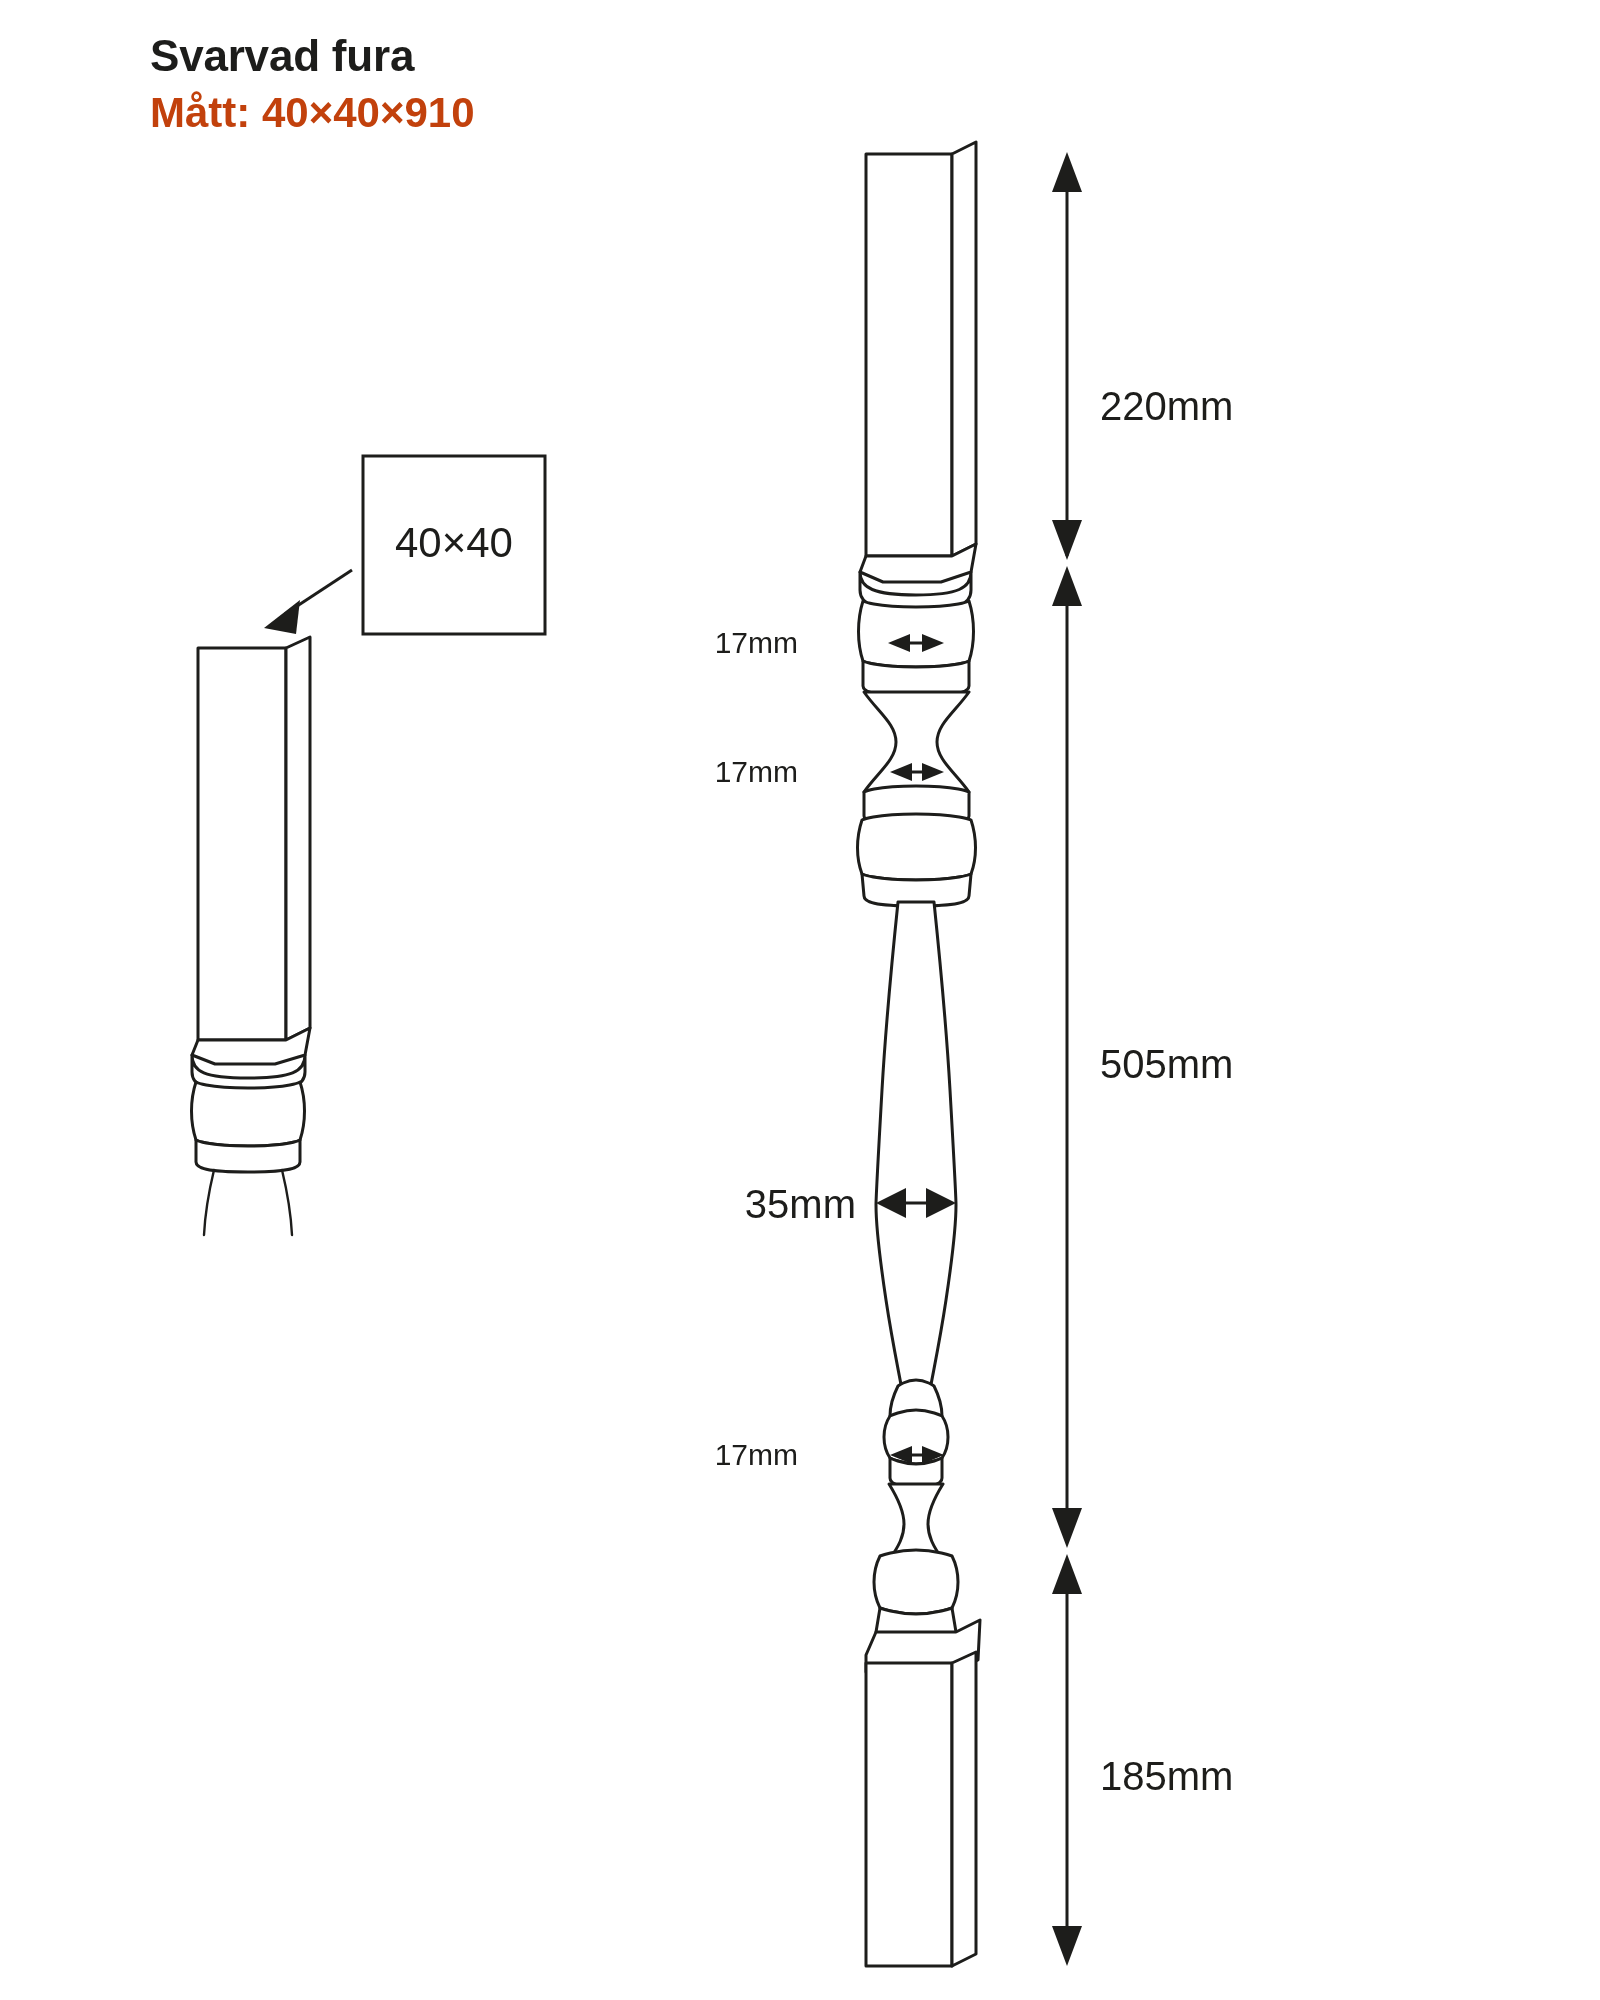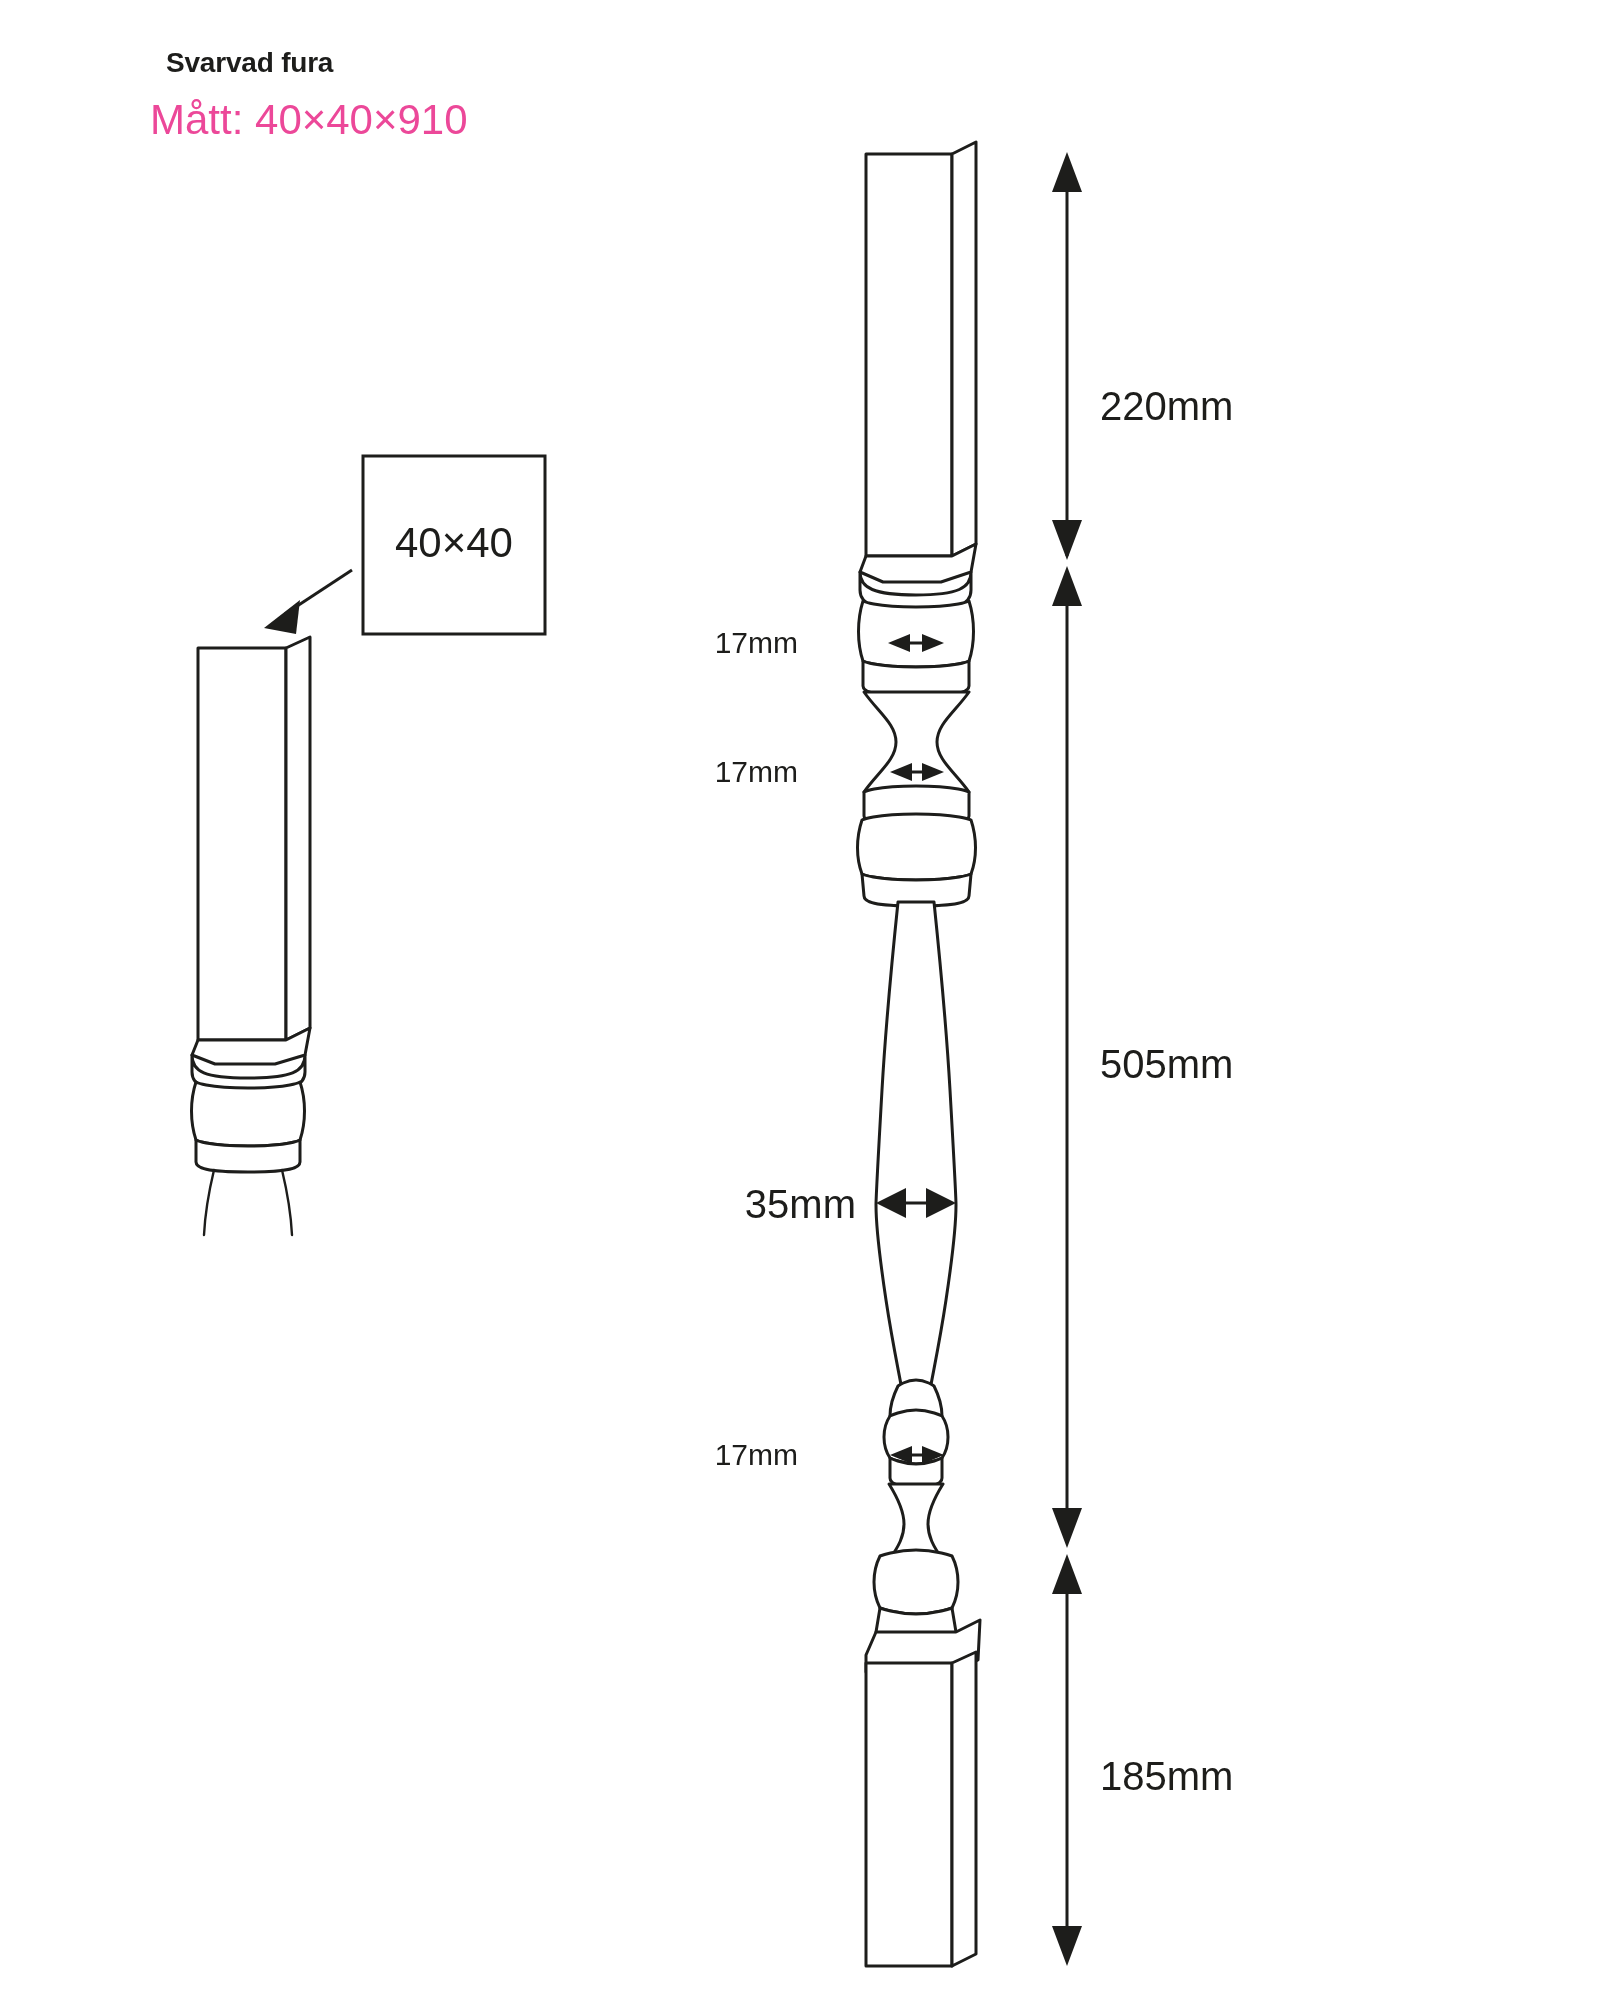--- a/index.html
+++ b/index.html
@@ -21,33 +21,33 @@
     width: 1600px;
     height: 2000px;
   }
   .title-block {
     position: absolute;
     left: 150px;
     top: 30px;
     width: 620px;
   }
   .title {
-    font-size: 28px;
+    font-size: 44px;
     font-weight: bold;
     letter-spacing: -0.2px;
     line-height: 1.18;
-    margin: 16px;
+    margin: 0;
     color: #1d1d1b;
   }
   .subtitle {
     font-size: 42px;
-    font-weight: normal;
+    font-weight: bold;
     line-height: 1.18;
     margin: 6px 0 0 0;
-    color: #ec4899;
+    color: #c2410c;
   }
   svg.drawing {
     position: absolute;
     left: 0;
     top: 0;
     width: 1600px;
     height: 2000px;
   }
   .outline {
     fill: #ffffff;

